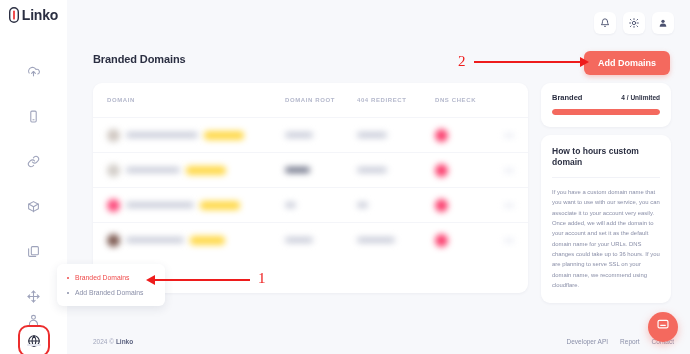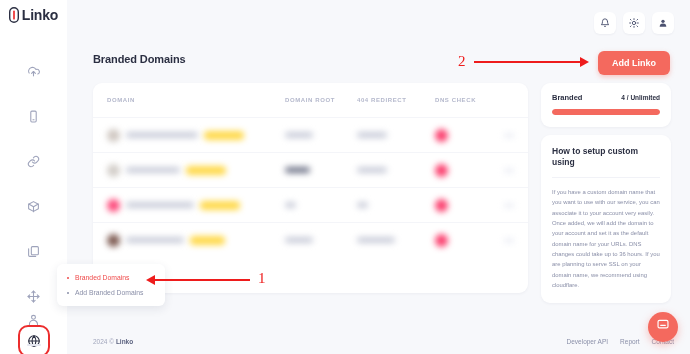--- a/index.html
+++ b/index.html
@@ -373,21 +373,21 @@
             <path d="M4 21a8 8 0 0116 0z"></path>
         </svg>
       </span>
     </div>
   </div>
 
   <div class="content">
 
     <div class="page-title">Branded Domains</div>
 
-    <button class="add-btn">Add Linko</button>
+    <button class="add-btn">Add Domains</button>
 
     <div class="table-card">
       <div class="thead">
         <div class="th-domain">DOMAIN</div>
         <div class="th-root">DOMAIN ROOT</div>
         <div class="th-404">404 REDIRECT</div>
         <div class="th-dns">DNS CHECK</div>
         <div class="th-act"></div>
       </div>
 
@@ -476,21 +476,21 @@
       <div class="quota-row">
         <span class="quota-label">Branded</span>
         <span class="quota-value">4 / Unlimited</span>
       </div>
       <div class="quota-bar">
         <div class="quota-fill" style="width:100%"></div>
       </div>
     </div>
 
     <div class="help-card">
-      <div class="help-title">How to setup custom using</div>
+      <div class="help-title">How to hours custom domain</div>
       <div class="help-body">If you have a custom domain name that you want to use with our service, you can associate it to your account very easily. Once added, we will add the domain to your account and set it as the default domain name for your URLs. DNS changes could take up to 36 hours. If you are planning to serve SSL on your domain name, we recommend using cloudflare.</div>
     </div>
 
   </div>
 
   <div class="dropdown">
     <div class="dd-item active">
       <span class="dd-bullet"></span>
       <span>Branded Domains</span>
     </div>

